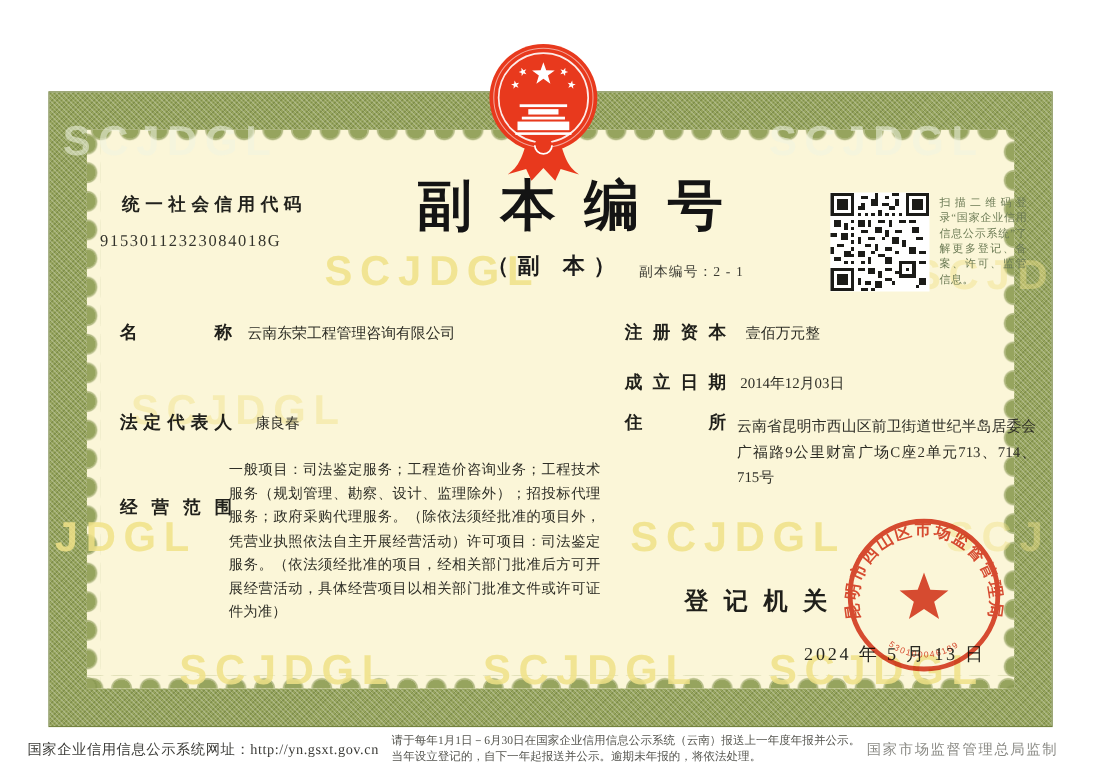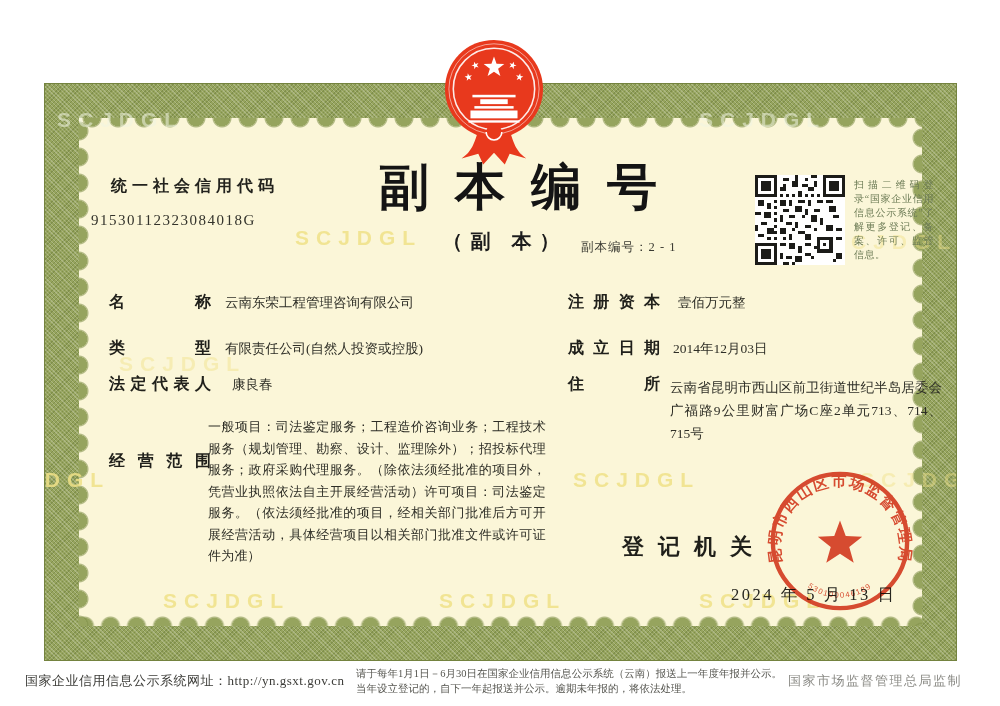--- a/index.html
+++ b/index.html
@@ -23,21 +23,21 @@
      background-size:26px 12px;background-repeat:repeat-x;background-position:bottom;}
   .sc-left{top:34px;bottom:34px;left:34px;width:12px;
      background:radial-gradient(circle at 0 50%, #96a45e 0 8px, rgba(130,146,75,.6) 8px 9px, transparent 10px);
      background-size:12px 26px;background-repeat:repeat-y;}
   .sc-right{top:34px;bottom:34px;right:34px;width:12px;
      background:radial-gradient(circle at 100% 50%, #96a45e 0 8px, rgba(130,146,75,.6) 8px 9px, transparent 10px);
      background-size:12px 26px;background-repeat:repeat-y;background-position:right;}
 
   
   .wm{position:absolute;font-family:"Liberation Sans","DejaVu Sans",sans-serif;font-weight:bold;
-      font-size:21px;letter-spacing:7px;color:#f0e288;opacity:.85;pointer-events:none;white-space:nowrap;}
+      font-size:38px;letter-spacing:7px;color:#f0e288;opacity:.85;pointer-events:none;white-space:nowrap;}
   .wm-border{color:rgba(240,244,225,.55);opacity:1;}
   .wm-faint{opacity:.45;}
   #wm-center{position:absolute;left:302px;top:264px;font-family:"Liberation Sans","DejaVu Sans",sans-serif;
       font-weight:bold;font-size:40px;letter-spacing:12px;color:#ecd97c;opacity:.8;white-space:nowrap;pointer-events:none;}
 
   
   #credit-label{position:absolute;left:66px;top:92px;font-family:"Liberation Sans","DejaVu Sans",sans-serif;
       font-weight:bold;font-size:16px;letter-spacing:5px;color:#22221d;}
   #credit-code{position:absolute;left:46px;top:128px;font-size:15px;letter-spacing:1.5px;color:#33332b;}
   #title{position:absolute;left:308px;top:70px;width:330px;text-align:center;
@@ -221,23 +221,20 @@
         <g fill="#1b1b18">
             <rect x="22" y="22" width="1" height="1"></rect>
           </g>
       </svg>
     </div>
     <div id="qr-caption">扫描二维码登录“国家企业信用信息公示系统”了解更多登记、备案、许可、监管信息。</div>
 
     <div class="row" id="row-name">
       <span class="flabel w100">名称</span><span class="fval">云南东荣工程管理咨询有限公司</span>
     </div>
-    <div class="row" id="row-type">
-      <span class="flabel w100">类型</span><span class="fval">有限责任公司(自然人投资或控股)</span>
-    </div>
     <div class="row" id="row-legal">
       <span class="flabel w100">法定代表人</span><span class="fval">康良春</span>
     </div>
     <div class="row" id="row-scope-label">
       <span class="flabel w100">经营范围</span>
     </div>
     <div id="scope-val">一般项目：司法鉴定服务；工程造价咨询业务；工程技术服务（规划管理、勘察、设计、监理除外）；招投标代理服务；政府采购代理服务。（除依法须经批准的项目外，凭营业执照依法自主开展经营活动）许可项目：司法鉴定服务。（依法须经批准的项目，经相关部门批准后方可开展经营活动，具体经营项目以相关部门批准文件或许可证件为准）</div>
 
     <div class="row" id="row-capital">
       <span class="flabel w92">注册资本</span><span class="fval">壹佰万元整</span>

